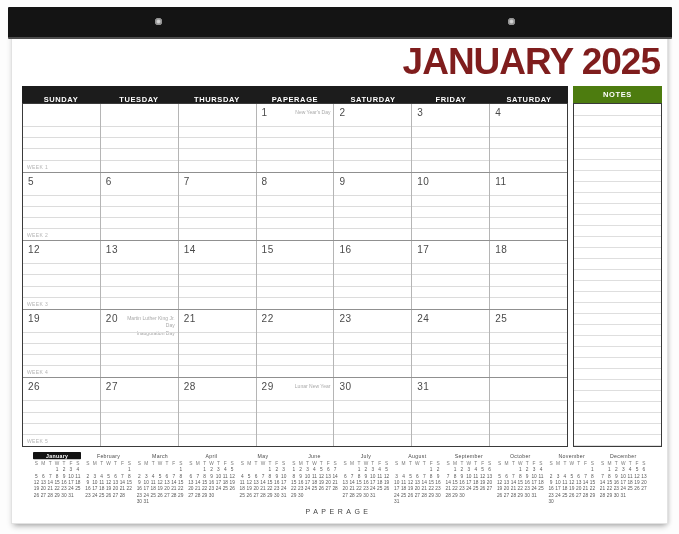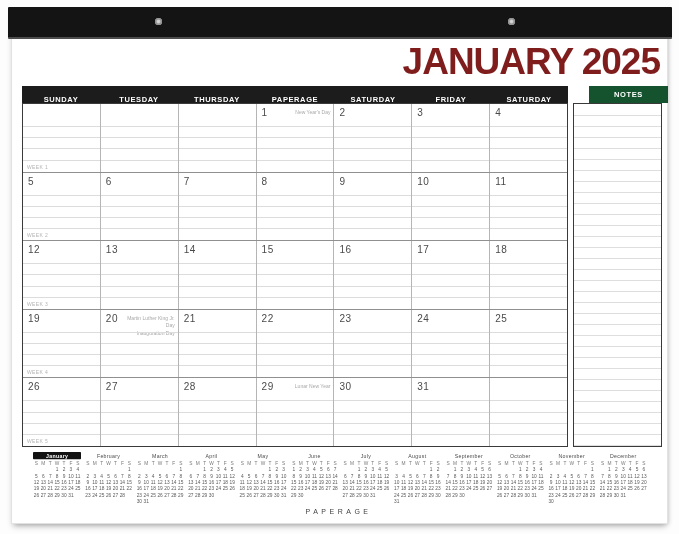--- a/index.html
+++ b/index.html
@@ -15,22 +15,22 @@
   .grommet{position:absolute;top:11px;width:7px;height:7px;border-radius:50%;
     background:#d6d6d6;box-shadow:inset 0 0 1px 1.5px #8e8e8e;}
   .g1{left:147px;} .g2{left:500px;}
   
   .title{position:absolute;top:41px;right:19px;font-size:37px;font-weight:700;
     color:#7f1d1d;letter-spacing:-1px;white-space:nowrap;}
   
   .day-header{position:absolute;left:22px;top:86px;width:546px;height:26px;background:#1c1c1c;
     display:flex;align-items:center;}
   .day-header .dh{flex:1;text-align:center;color:#fff;font-size:7.5px;font-weight:700;letter-spacing:.6px;}
-  .notes-header{position:absolute;left:573px;top:86px;width:79px;height:17px;background:#14532d;
-    color:#fff;font-size:7.5px;font-weight:700;letter-spacing:.6px;display:flex;align-items:center;justify-content:center;margin-left:16px;}
+  .notes-header{position:absolute;left:573px;top:86px;width:89px;height:17px;background:#4d7c0f;
+    color:#fff;font-size:7.5px;font-weight:700;letter-spacing:.6px;display:flex;align-items:center;justify-content:center;}
   
   .main-grid{position:absolute;left:22px;top:103px;width:546px;height:344px;
     border:1px solid #3a3a3a;display:flex;flex-direction:column;background:#fff;box-sizing:border-box;}
   .week-row{flex:1;display:flex;border-bottom:1px solid #909090;min-height:0;}
   .week-row:last-child{border-bottom:none;}
   .day-cell{flex:1;display:flex;flex-direction:column;border-right:1px solid #b5b5b5;min-width:0;}
   .day-cell:last-child{border-right:none;}
   .dz{height:22px;display:flex;justify-content:space-between;padding:3px 3px 0 5px;box-sizing:border-box;}
   .num{font-size:10px;color:#4a4a4a;letter-spacing:.5px;}
   .hol{font-size:5px;color:#a9a9a9;text-align:right;white-space:pre-line;line-height:1.5;padding-top:2px;}

